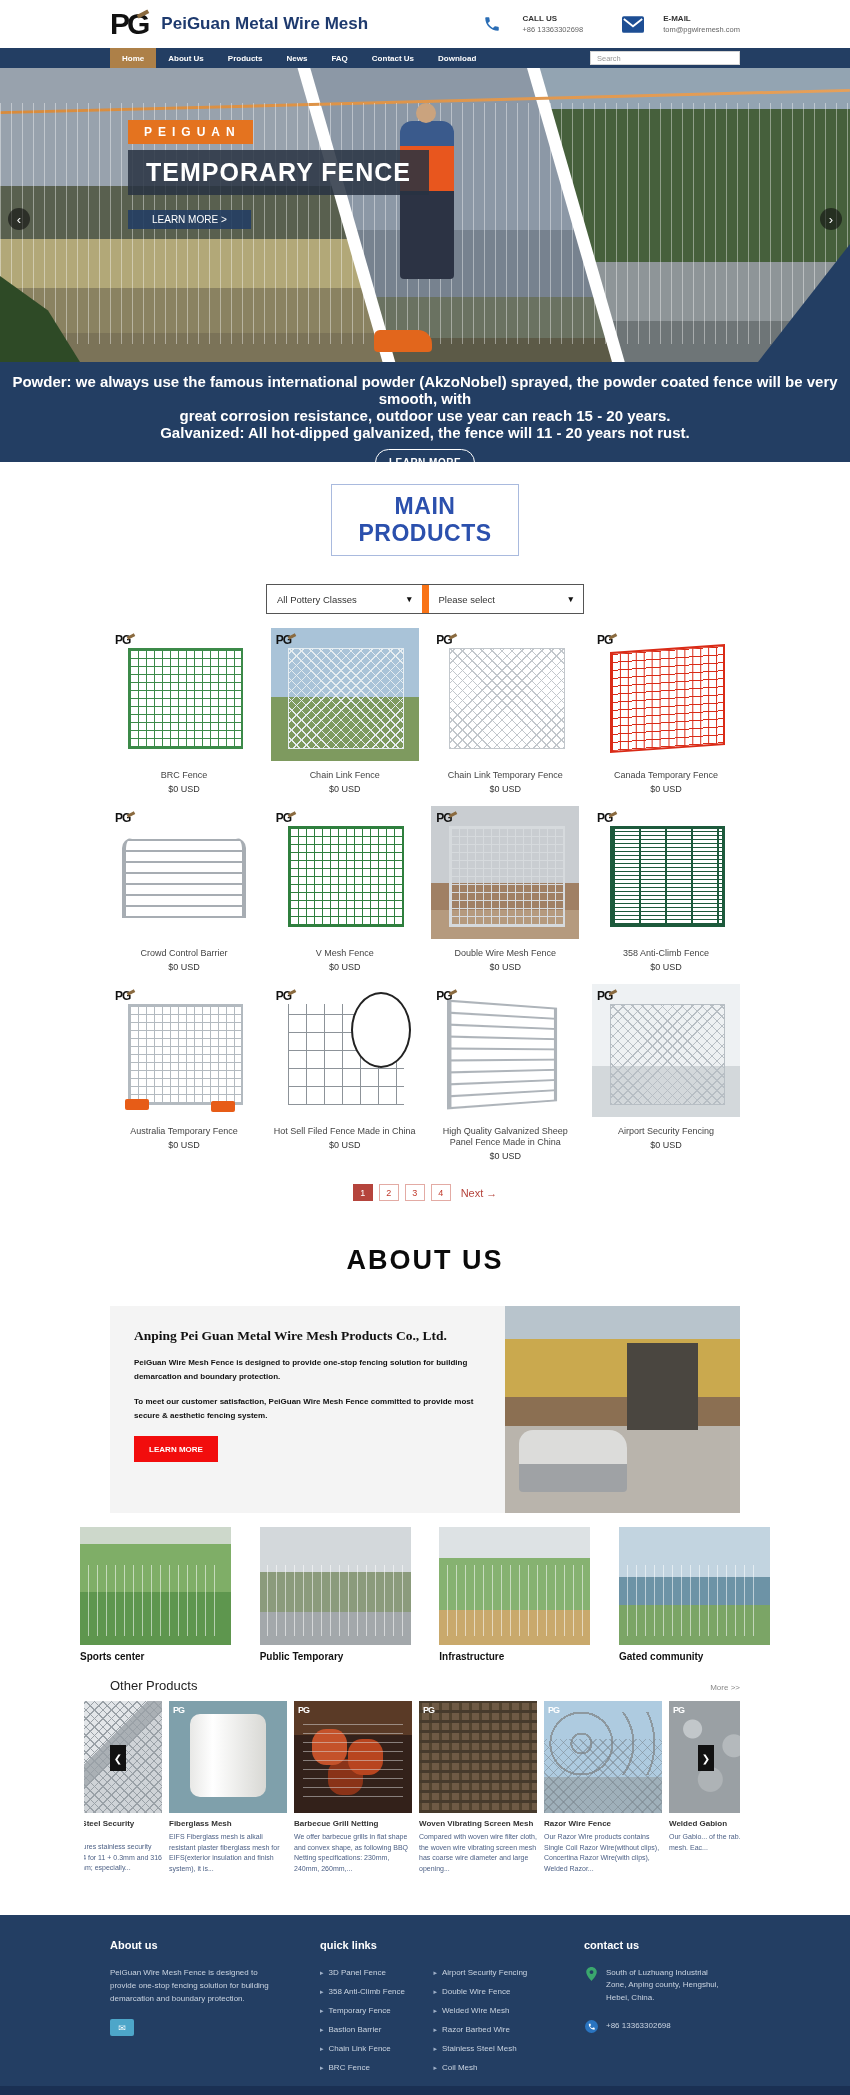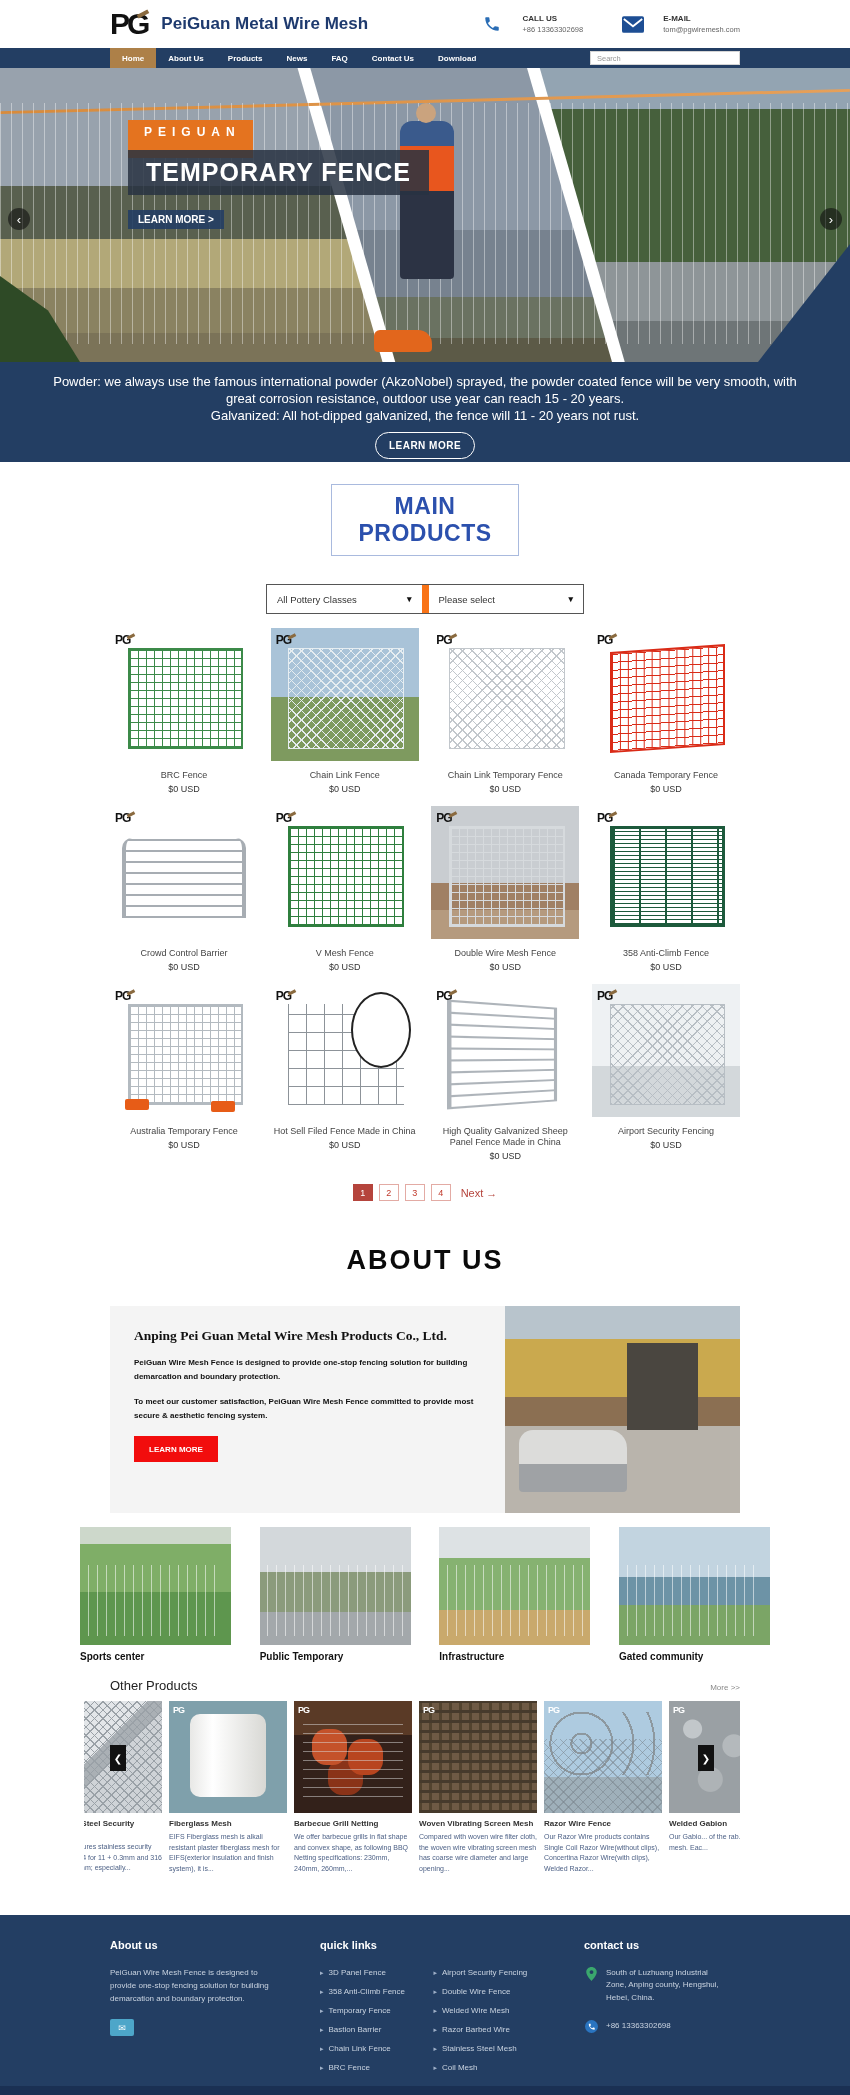--- a/index.html
+++ b/index.html
@@ -39,32 +39,32 @@
   .b-worker{position:absolute;left:47%;top:18%;width:54px;height:158px;border-radius:12px 12px 4px 4px;
      background:linear-gradient(180deg,#3a5a8c 0 16%,#e8561e 16% 44%,#2c3344 44%)}
   .b-worker::before{content:"";position:absolute;top:-18px;left:16px;width:20px;height:20px;border-radius:50%;background:#caa37e}
   .b-rail{position:absolute;top:11%;left:0;right:0;height:3px;background:linear-gradient(90deg,#d88b3c,#e6a05a);transform:rotate(-1.5deg)}
   .b-mesh{position:absolute;inset:12% 0 6% 0;
      background-image:repeating-linear-gradient(90deg,rgba(255,255,255,.4) 0 1px,transparent 1px 11px)}
   .b-bush{position:absolute;left:0;bottom:0;width:80px;height:86px;background:#2e4a26;clip-path:polygon(0 0,60% 40%,100% 100%,0 100%)}
   .b-wedge{position:absolute;right:0;bottom:0;width:92px;height:118px;background:#233e63;clip-path:polygon(100% 0,100% 100%,0 100%)}
   .b-machine{position:absolute;left:44%;bottom:10px;width:58px;height:22px;background:#e2661c;border-radius:6px 14px 4px 4px}
   .b-badge{position:absolute;left:128px;top:52px;background:#e4731f;color:#fff;font-size:12px;font-weight:bold;
-     letter-spacing:6px;padding:5px 12px 19px 16px}
+     letter-spacing:6px;padding:5px 12px 5px 16px}
   .b-title{position:absolute;left:128px;top:82px;background:rgba(40,50,66,.85);color:#fff;font-size:25px;
      font-weight:bold;letter-spacing:1px;padding:8px 18px}
   .b-cta{position:absolute;left:128px;top:142px;background:rgba(35,62,99,.9);color:#fff;font-size:10px;
-     font-weight:bold;padding:4px 10px;cursor:pointer}
+     font-weight:normal;padding:4px 24px;cursor:pointer}
   .b-arrow{position:absolute;top:140px;width:22px;height:22px;border-radius:50%;background:rgba(15,15,15,.6);
      color:#fff;display:flex;align-items:center;justify-content:center;font-size:13px;cursor:pointer}
   .b-prev{left:8px}.b-next{right:8px}
 
   
   .intro{height:100px;background:#233e63;text-align:center;padding-top:11px}
-  .intro-line{color:#fff;font-size:13px;font-weight:normal;line-height:17px}
+  .intro-line{color:#fff;font-size:15px;font-weight:bold;line-height:17px}
   .intro-btn{width:100px;height:27px;margin:8px auto 0;border:1px solid #fff;border-radius:14px;color:#fff;
      font-size:10px;font-weight:bold;letter-spacing:.5px;display:flex;align-items:center;justify-content:center;cursor:pointer}
 
   
   .products{padding-top:22px}
   .mp-title{width:188px;margin:0 auto;border:1px solid #a9bade;text-align:center;padding:8px 0;
      color:#2b50ad;font-size:23px;font-weight:800;letter-spacing:.5px}
   .filters{width:318px;height:30px;margin:28px auto 0;border:1px solid #555;display:flex}
   .filter{flex:1;display:flex;align-items:center;justify-content:space-between;padding:0 10px;font-size:9.5px;color:#333;cursor:pointer}
   .filter + .filter{border-left:7px solid #f97316}

